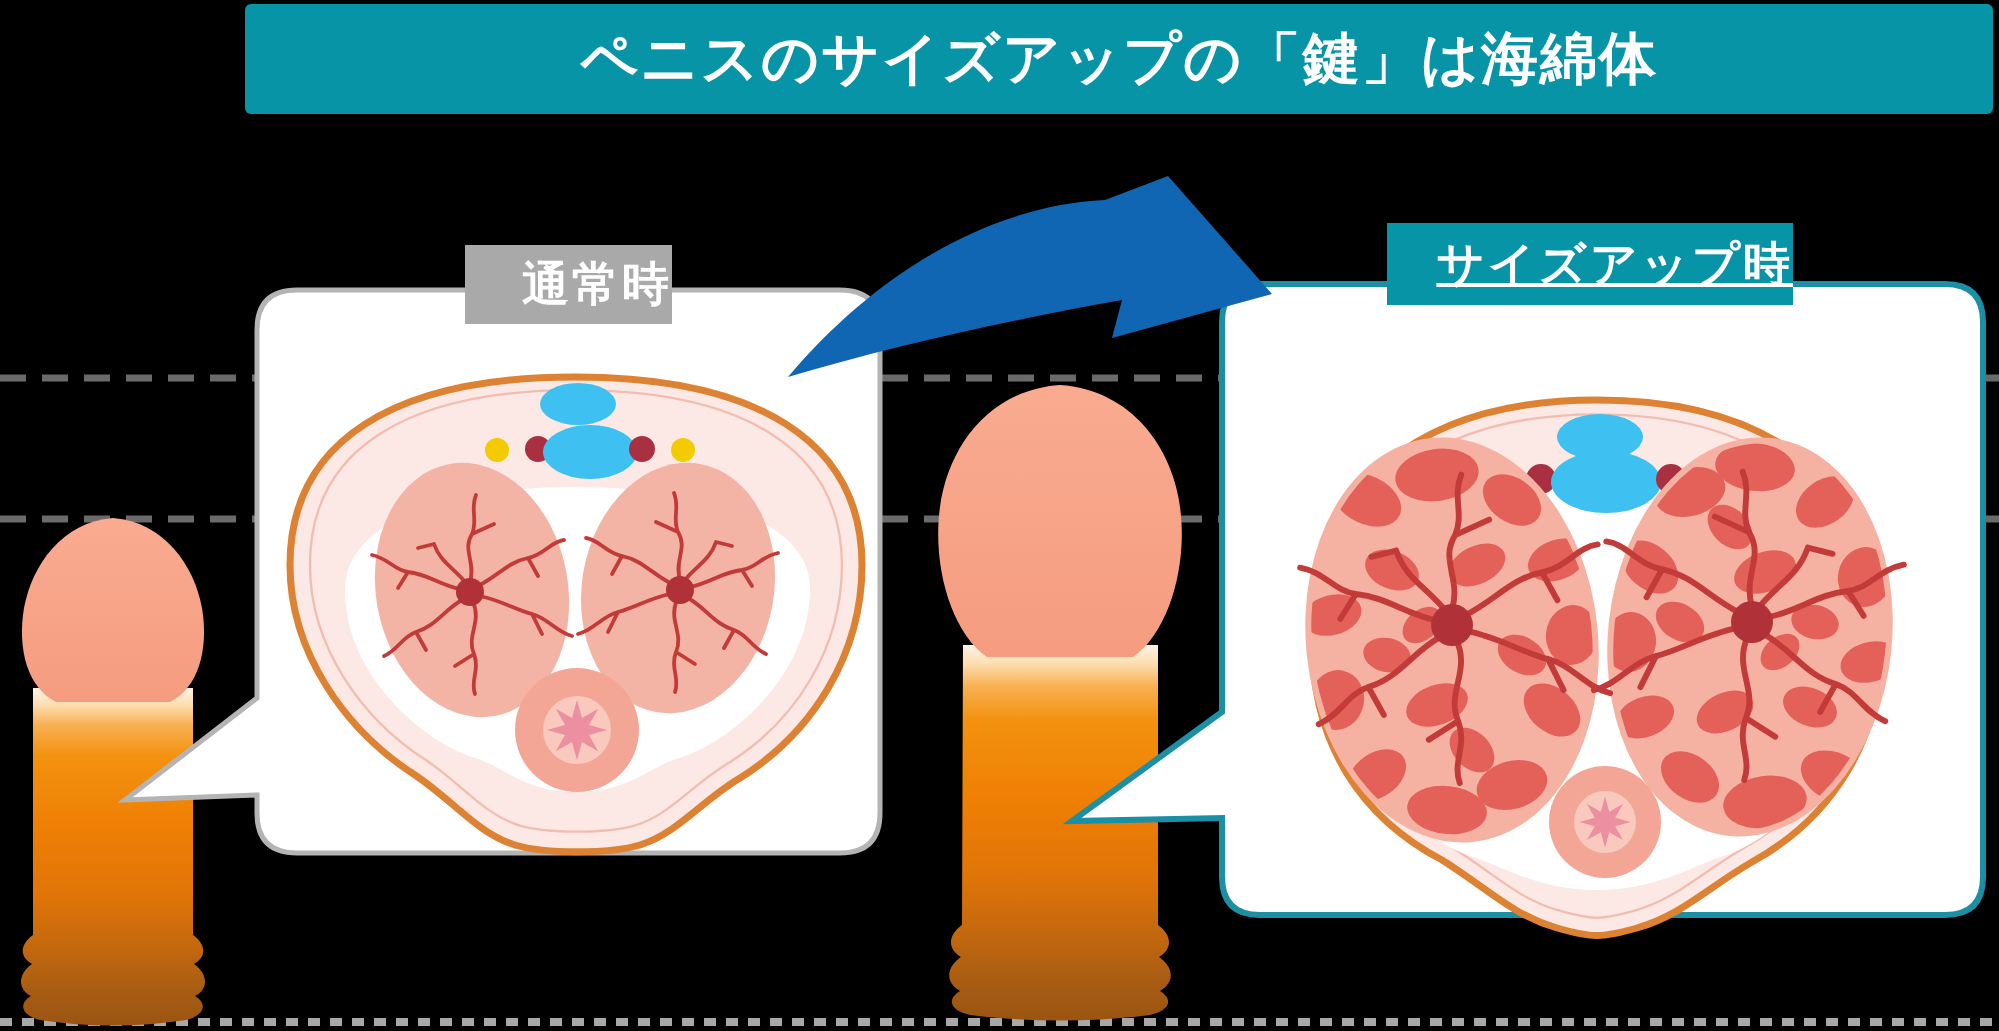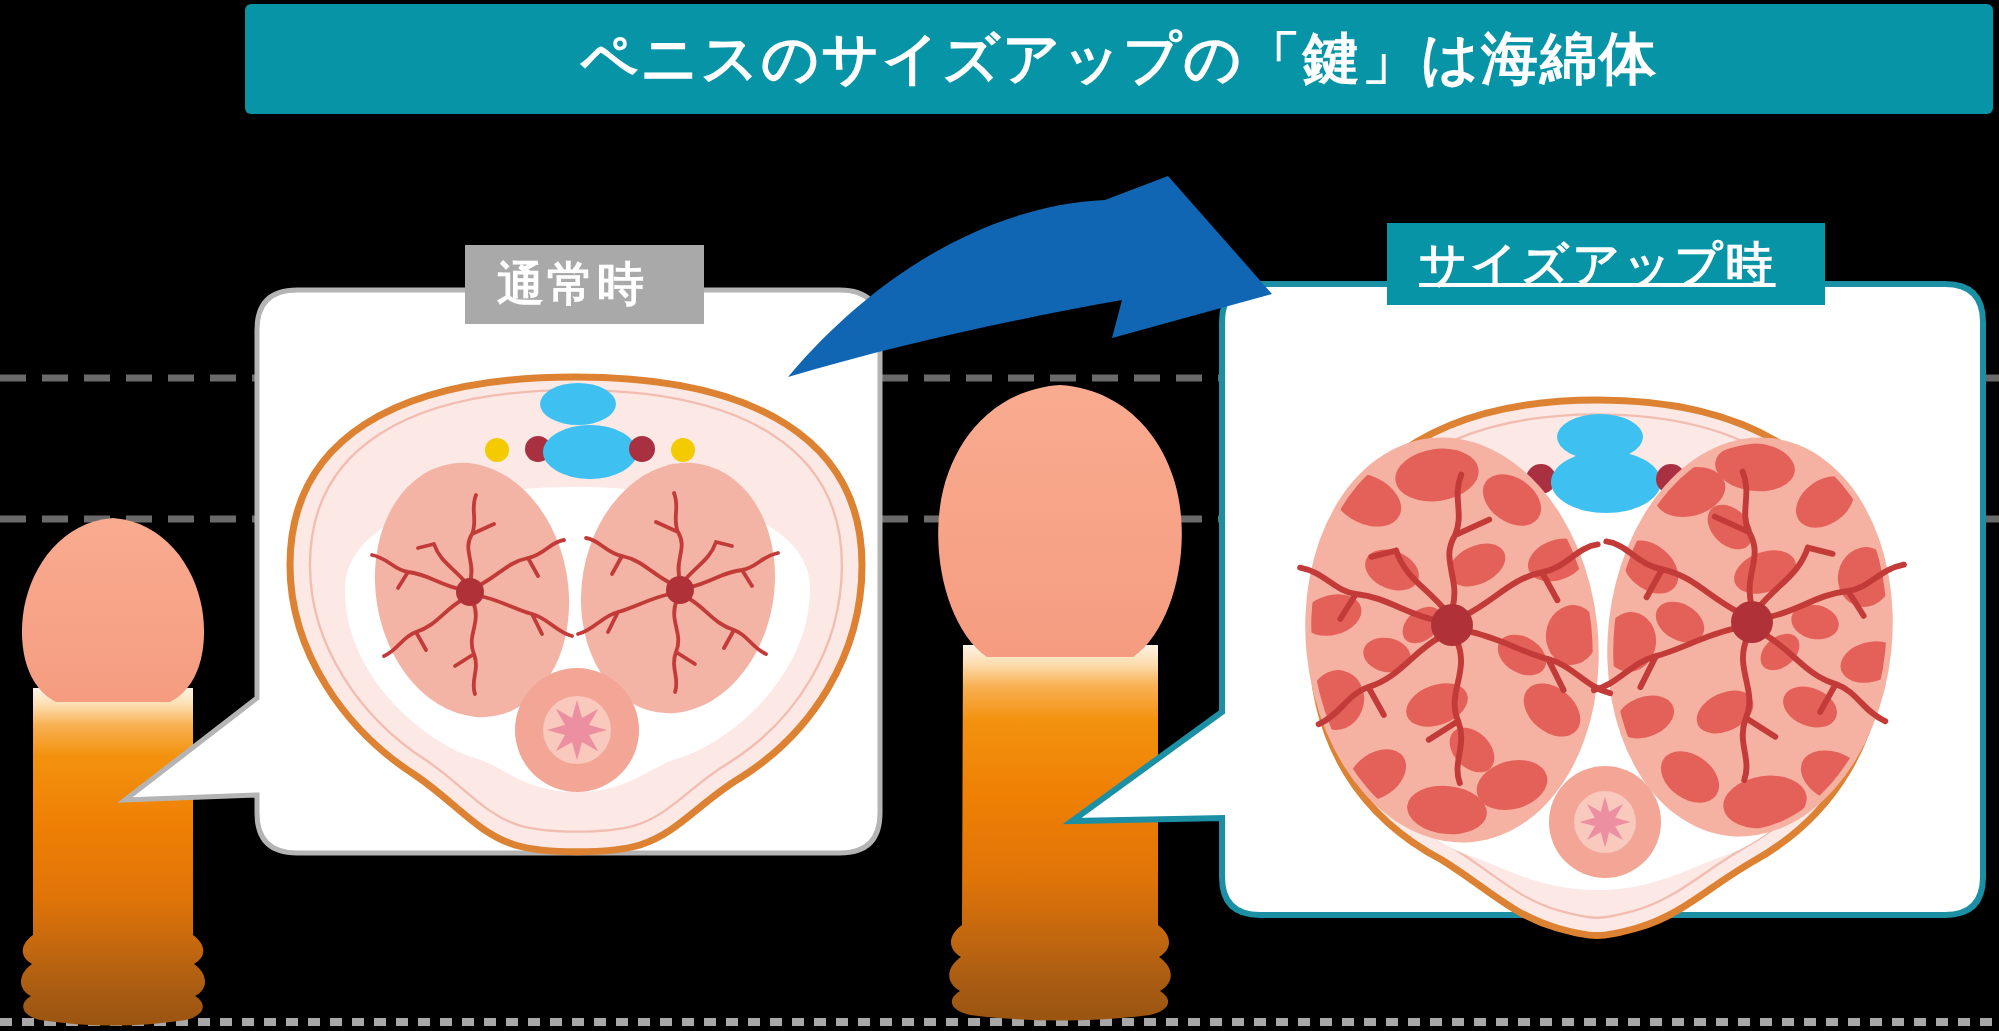--- a/index.html
+++ b/index.html
@@ -2,22 +2,22 @@
 <html><head>
 <meta charset="utf-8">
 <style>
   html,body{margin:0;padding:0;background:#000;}
   #stage{position:relative;width:1999px;height:1031px;background:#000;overflow:hidden;
          font-family:"Liberation Sans","DejaVu Sans",sans-serif;}
   #scene{position:absolute;left:0;top:0;}
   .title-bar{position:absolute;left:197px;top:4px;width:1748px;height:110px;
              background:#0894a7;border-radius:6px;display:flex;align-items:center;justify-content:center;margin-left:48px;}
   .title-bar span{color:#ffffff;font-size:57px;font-weight:800;letter-spacing:2px;white-space:nowrap;}
-  .tag{position:absolute;display:flex;align-items:center;justify-content:flex-start;
-       color:#fff;font-weight:800;font-size:47px;letter-spacing:3px;white-space:nowrap;padding-left:32px;}
+  .tag{position:absolute;display:flex;align-items:center;justify-content:flex-end;
+       color:#fff;font-weight:800;font-size:47px;letter-spacing:3px;white-space:nowrap;}
   .tag-normal{left:465px;top:245px;width:207px;height:79px;background:#a9a9a9;}
   .tag-sizeup{left:1387px;top:223px;width:406px;height:82px;background:#0894a7;text-decoration:underline;}
 </style>
 </head>
 <body>
 
 <div id="stage">
 
 <svg id="scene" width="1999" height="1031" viewBox="0 0 1999 1031">
   <defs>

